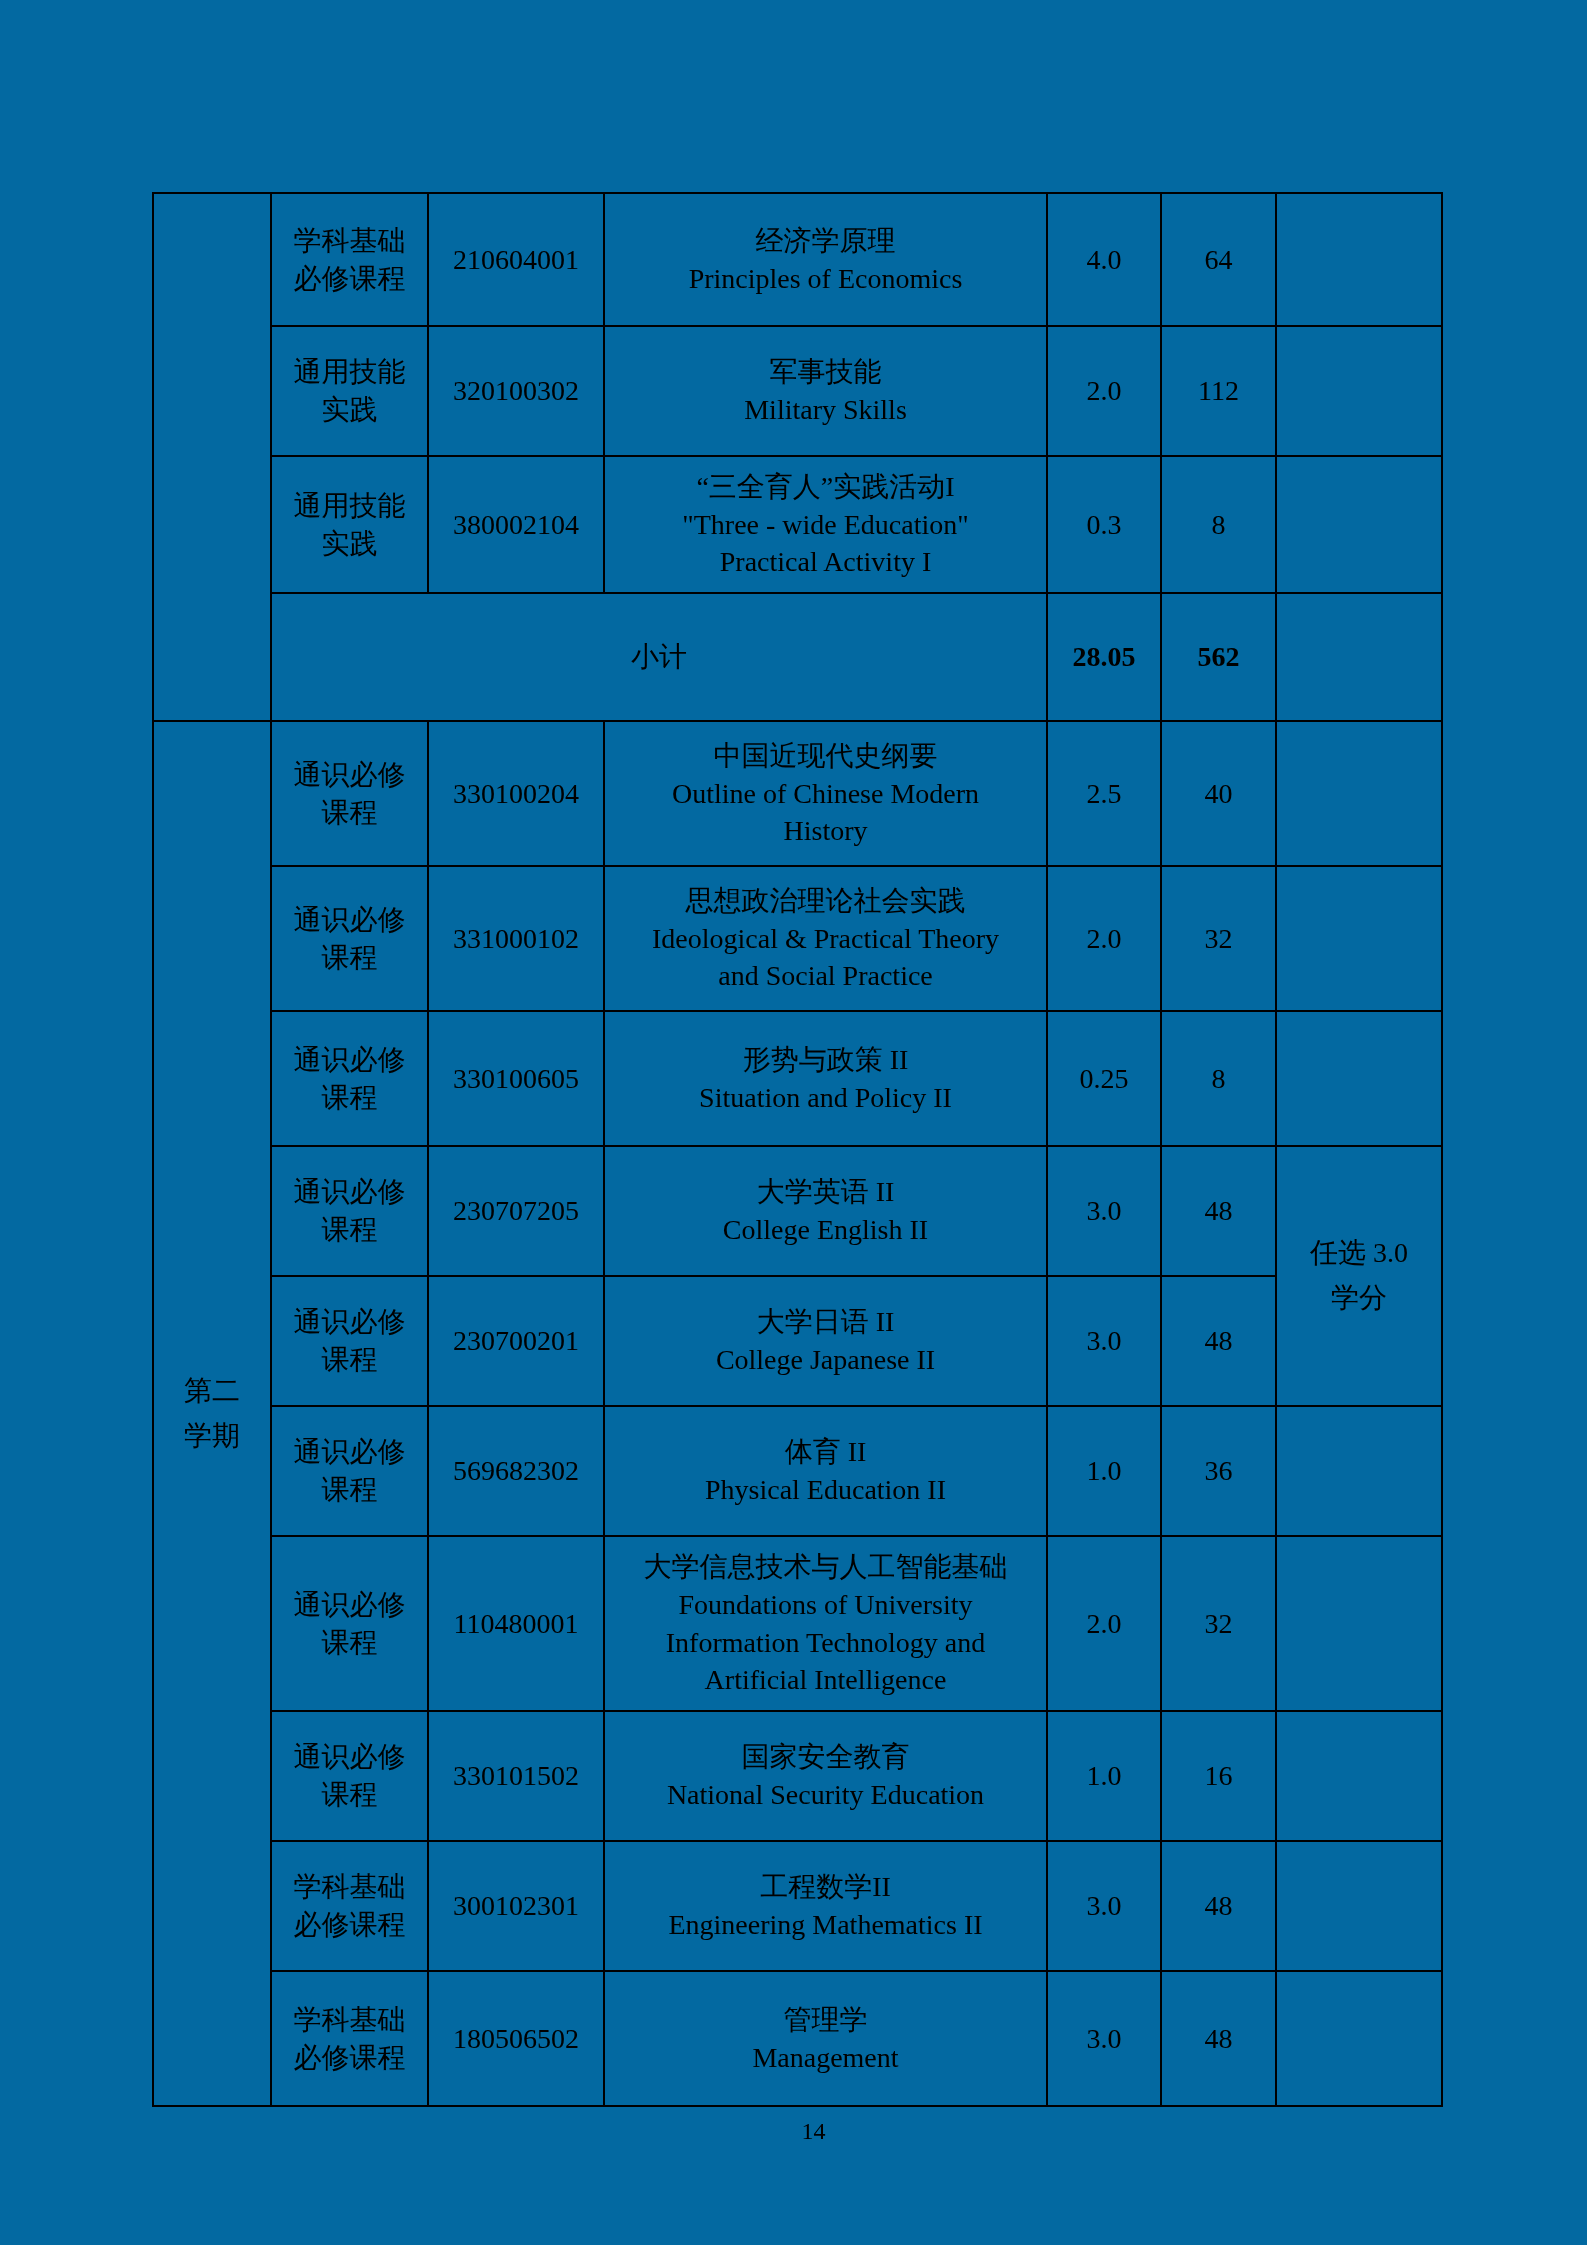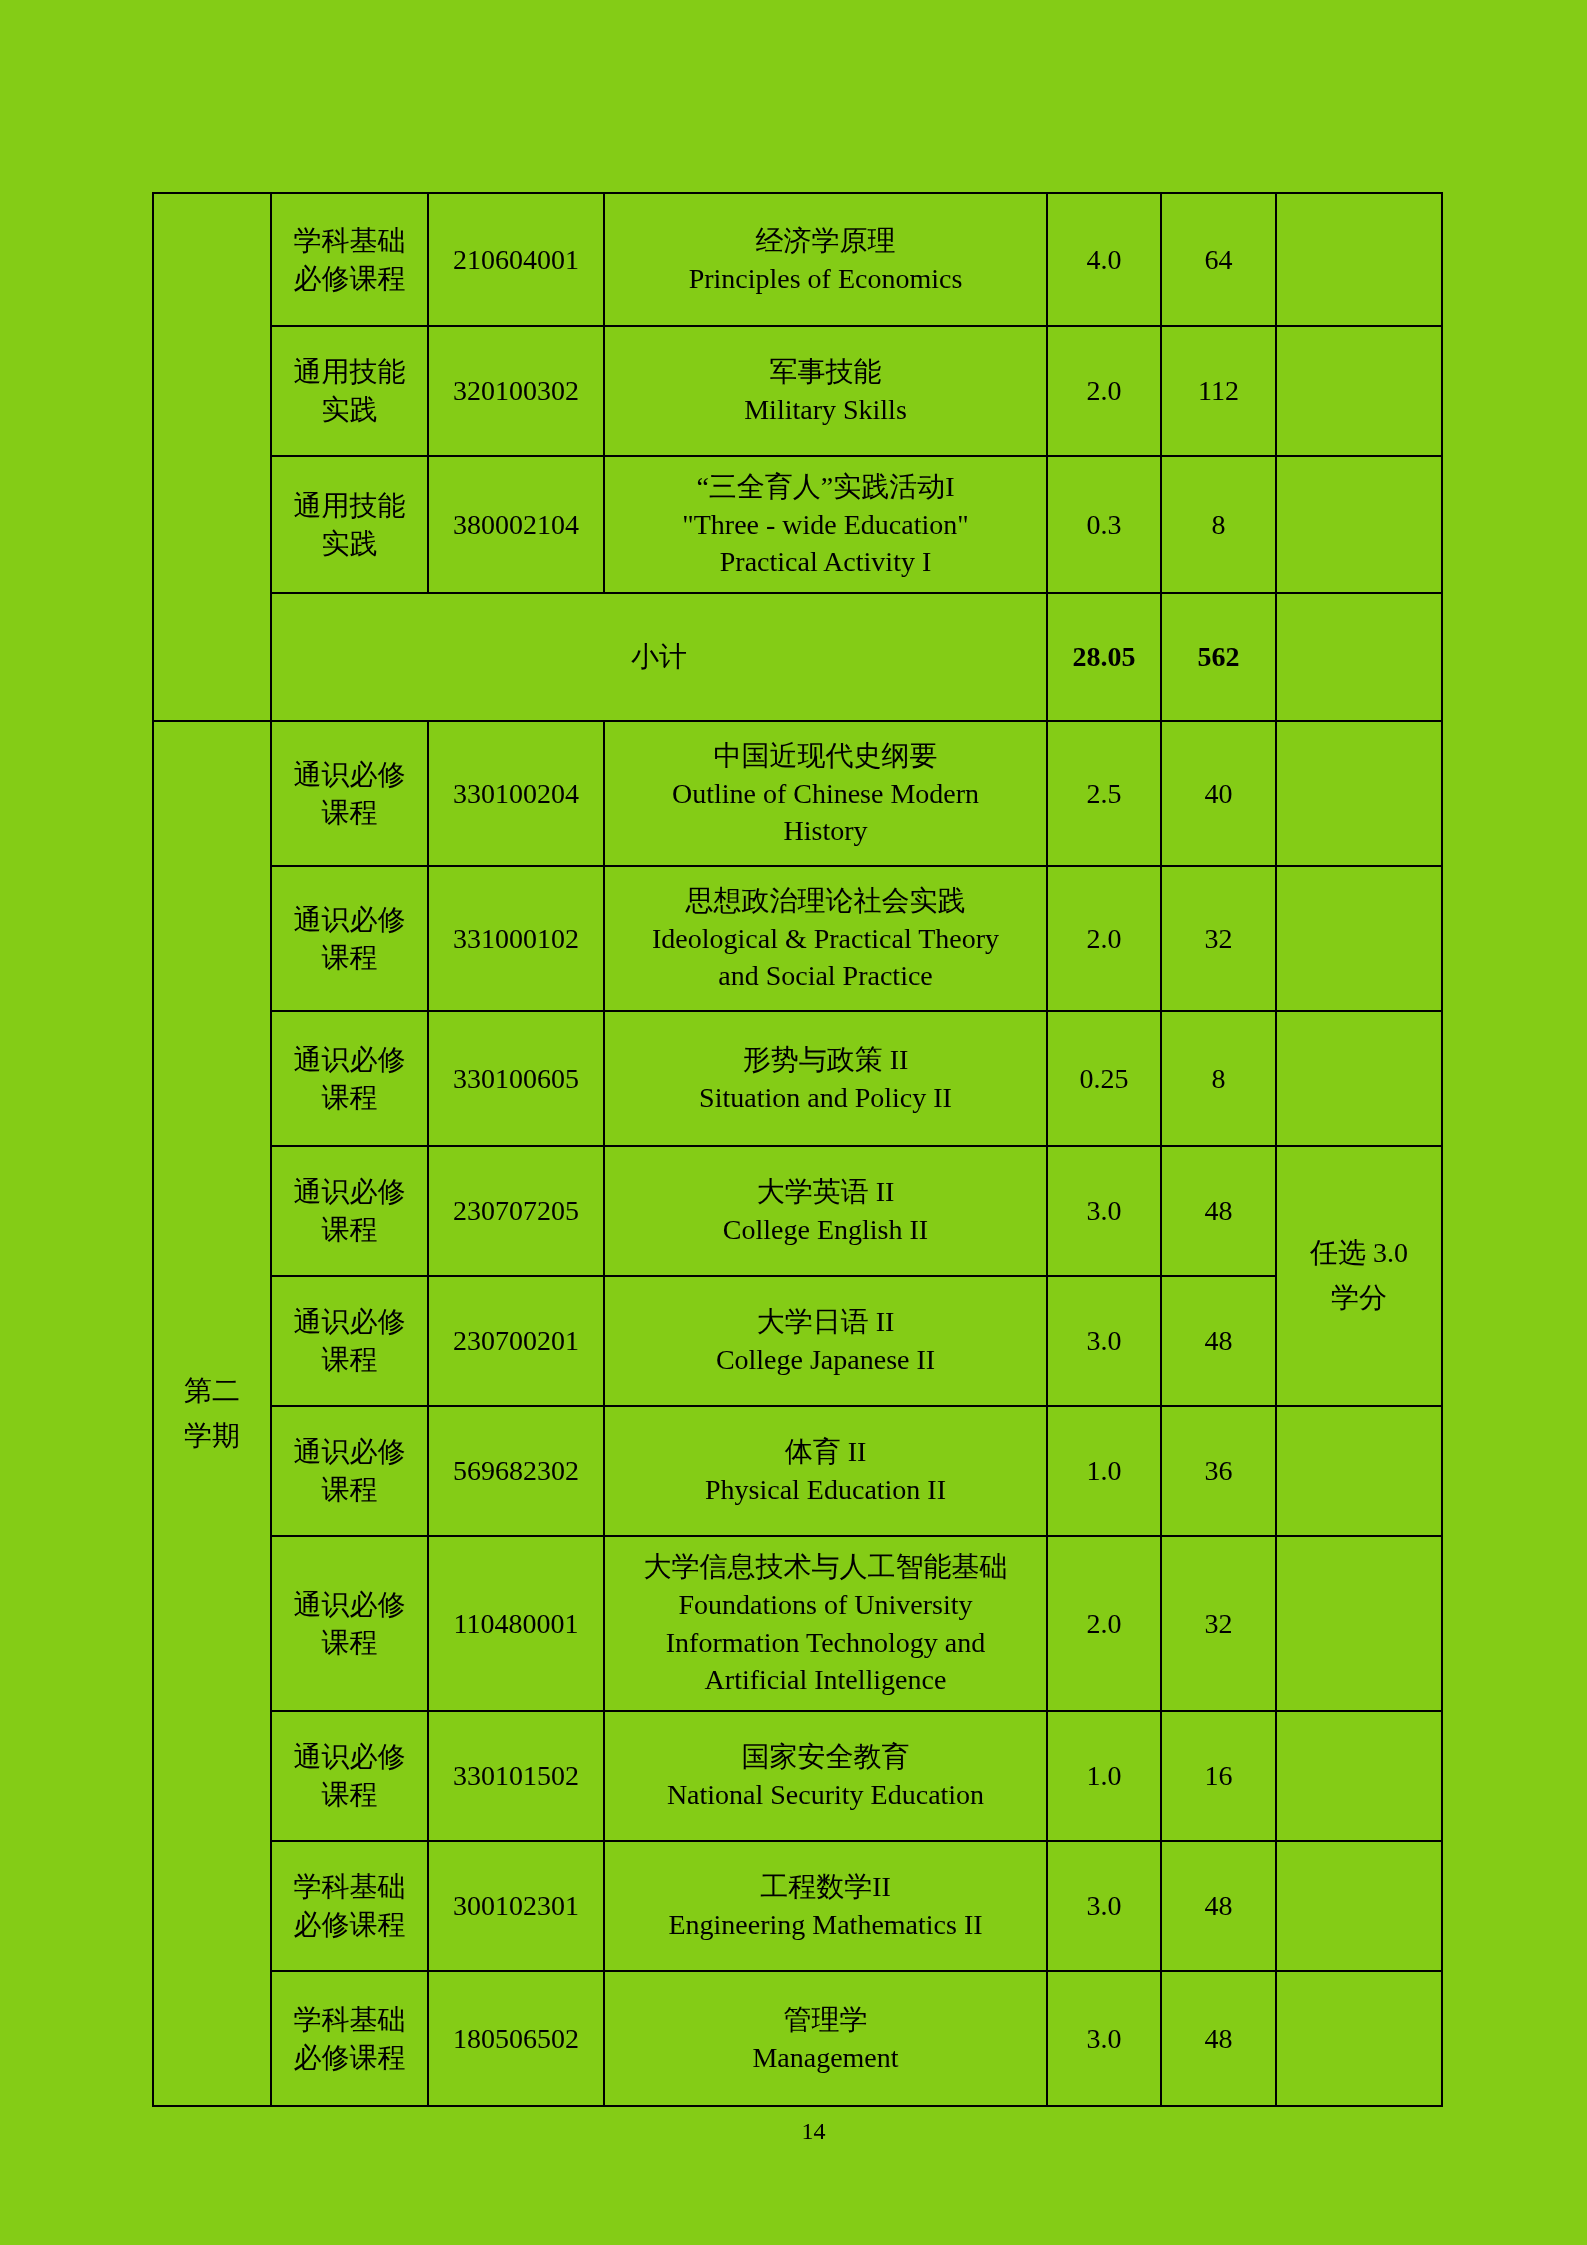--- a/index.html
+++ b/index.html
@@ -4,21 +4,21 @@
 <style>
   html, body {
     margin: 0;
     padding: 0;
     background: #ffffff;
   }
   .page {
     position: relative;
     width: 1587px;
     height: 2245px;
-    background: #84cc16;
+    background: #0369a1;
     font-family: "Liberation Serif", "DejaVu Serif", serif;
     color: #000000;
   }
   table.curriculum {
     position: absolute;
     left: 152px;
     top: 192px;
     width: 1289px;
     border-collapse: collapse;
     table-layout: fixed;

